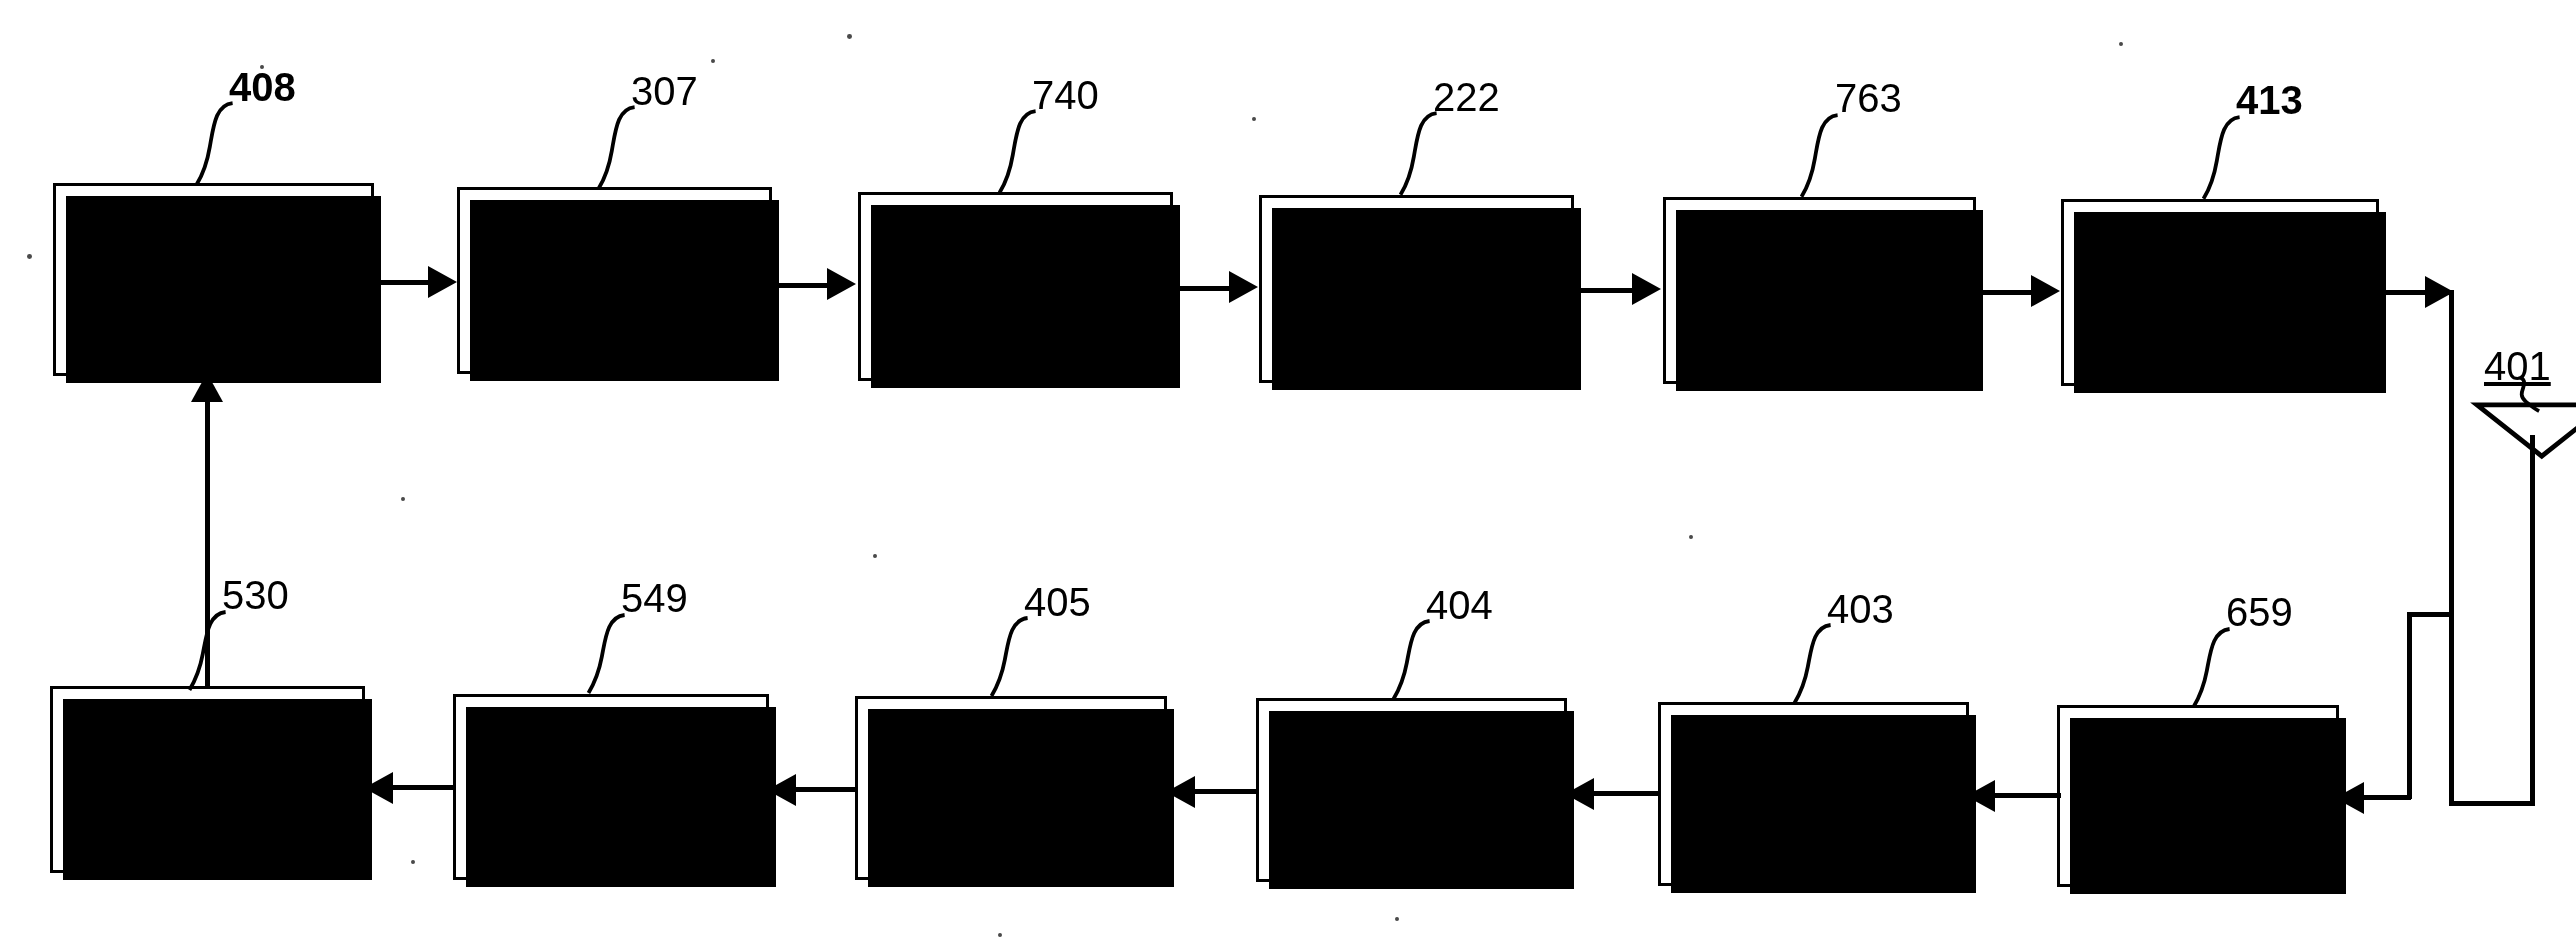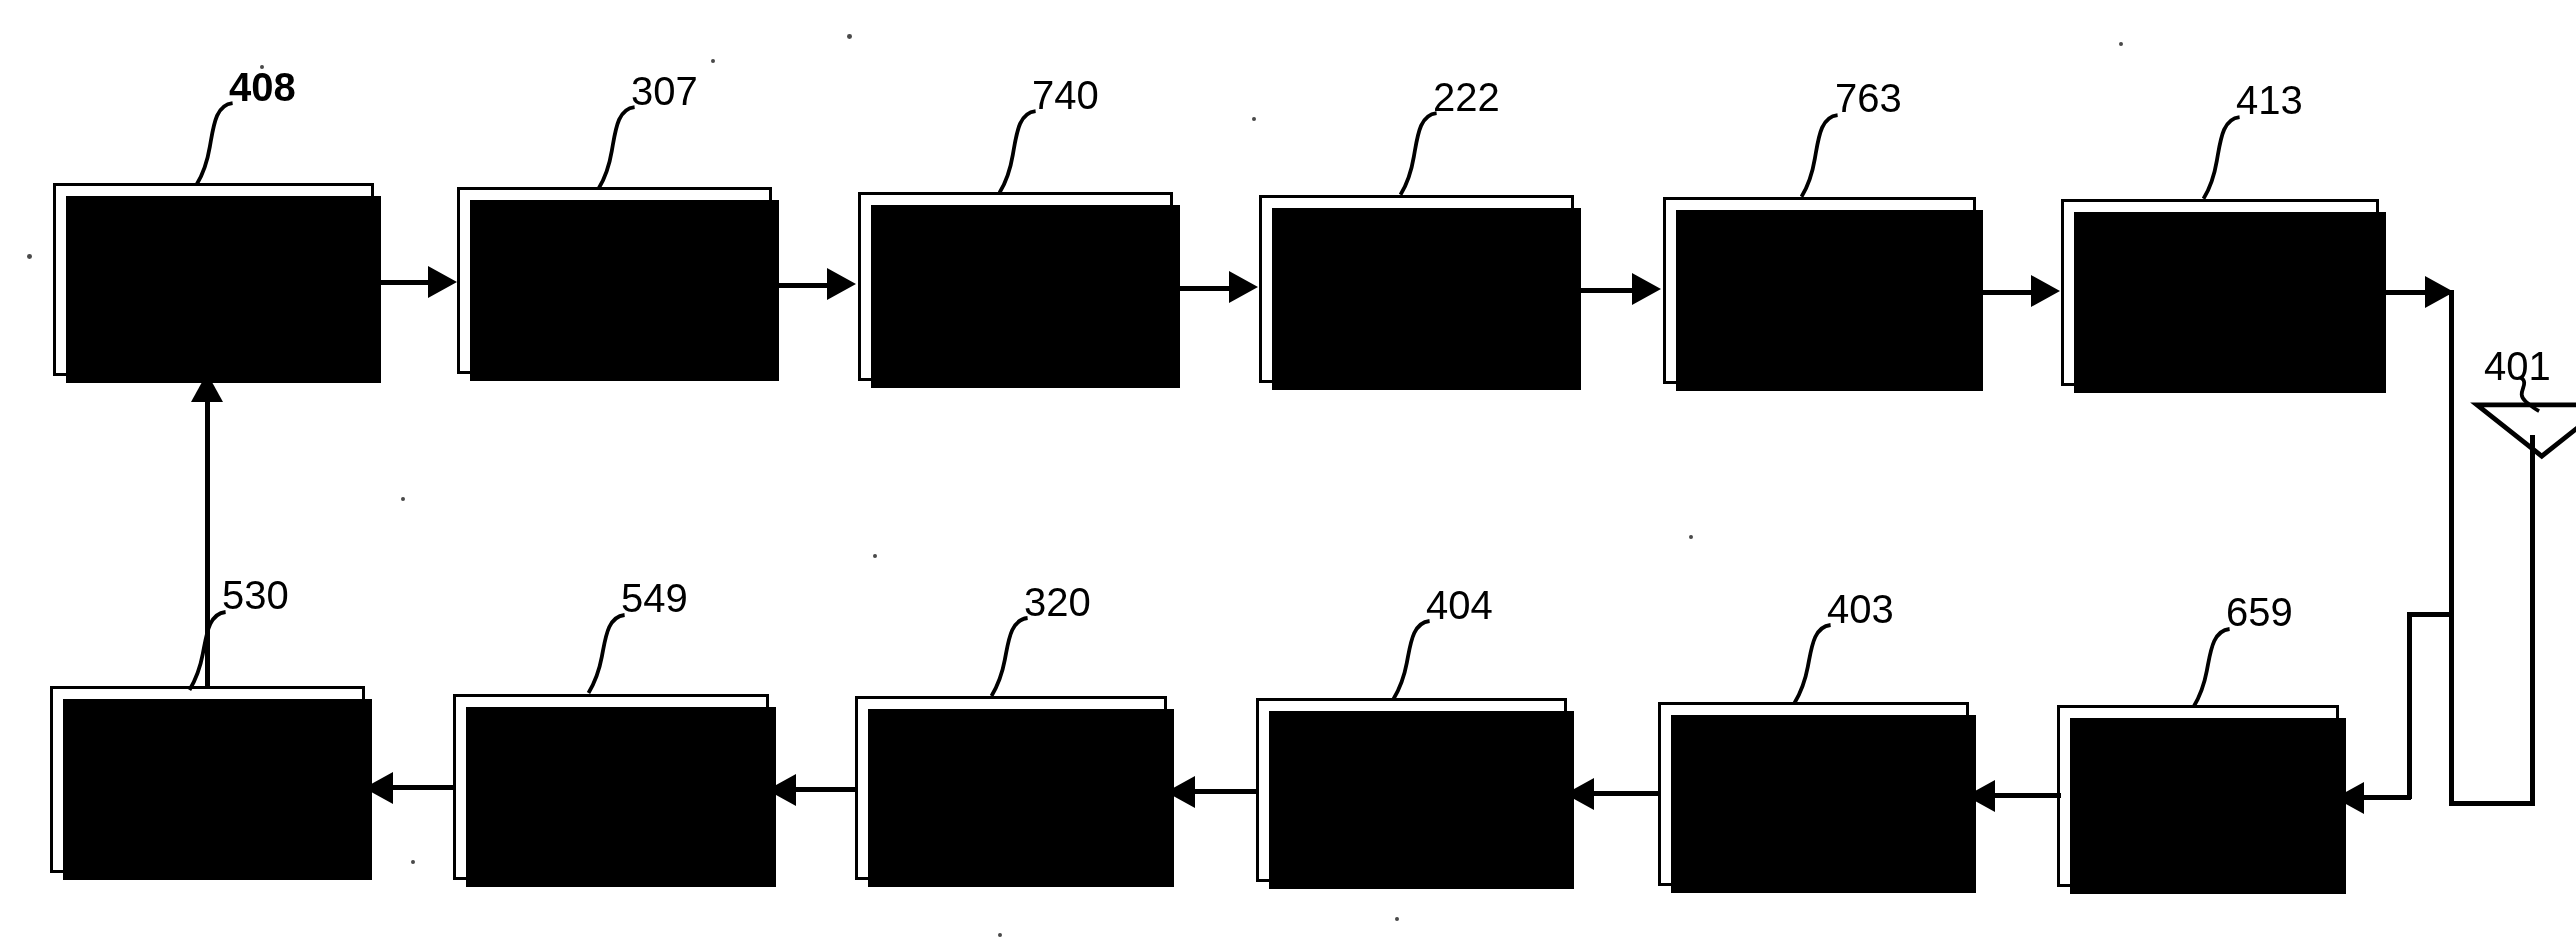--- a/index.html
+++ b/index.html
@@ -261,38 +261,38 @@
   <div class="refnum" style="left:1433px; top:75px;">222</div>
   <svg class="leader" style="left:1391px; top:107px;" width="57" height="92" viewBox="0 0 60 96">
     <path d="M 48 6 C 30 8, 28 30, 24 52 C 21 70, 16 82, 10 92" fill="none" stroke="#000" stroke-width="4"></path>
   </svg>
 
   <div class="refnum" style="left:1835px; top:76px;">763</div>
   <svg class="leader" style="left:1792px; top:109px;" width="57" height="92" viewBox="0 0 60 96">
     <path d="M 48 6 C 30 8, 28 30, 24 52 C 21 70, 16 82, 10 92" fill="none" stroke="#000" stroke-width="4"></path>
   </svg>
 
-  <div class="refnum" style="left:2236px; top:78px;">413</div>
+  <div class="refnum" style="left:2236px; top:78px;font-weight:bold;">413</div>
   <svg class="leader" style="left:2194px; top:111px;" width="57" height="92" viewBox="0 0 60 96">
     <path d="M 48 6 C 30 8, 28 30, 24 52 C 21 70, 16 82, 10 92" fill="none" stroke="#000" stroke-width="4"></path>
   </svg>
 
-  <div class="refnum" style="left:2484px; top:344px;">401</div>
+  <div class="refnum" style="left:2484px; top:344px;text-decoration:underline;">401</div>
 
   <div class="refnum" style="left:222px; top:573px;">530</div>
   <svg class="leader" style="left:180px; top:606px;" width="57" height="88" viewBox="0 0 60 92">
     <path d="M 48 6 C 30 8, 28 30, 24 50 C 21 66, 16 78, 10 88" fill="none" stroke="#000" stroke-width="4"></path>
   </svg>
 
   <div class="refnum" style="left:621px; top:576px;">549</div>
   <svg class="leader" style="left:579px; top:609px;" width="57" height="88" viewBox="0 0 60 92">
     <path d="M 48 6 C 30 8, 28 30, 24 50 C 21 66, 16 78, 10 88" fill="none" stroke="#000" stroke-width="4"></path>
   </svg>
 
-  <div class="refnum" style="left:1024px; top:580px;">320</div>
+  <div class="refnum" style="left:1024px; top:580px;">405</div>
   <svg class="leader" style="left:982px; top:612px;" width="57" height="88" viewBox="0 0 60 92">
     <path d="M 48 6 C 30 8, 28 30, 24 50 C 21 66, 16 78, 10 88" fill="none" stroke="#000" stroke-width="4"></path>
   </svg>
 
   <div class="refnum" style="left:1426px; top:583px;">404</div>
   <svg class="leader" style="left:1384px; top:615px;" width="57" height="88" viewBox="0 0 60 92">
     <path d="M 48 6 C 30 8, 28 30, 24 50 C 21 66, 16 78, 10 88" fill="none" stroke="#000" stroke-width="4"></path>
   </svg>
 
   <div class="refnum" style="left:1827px; top:587px;">403</div>

